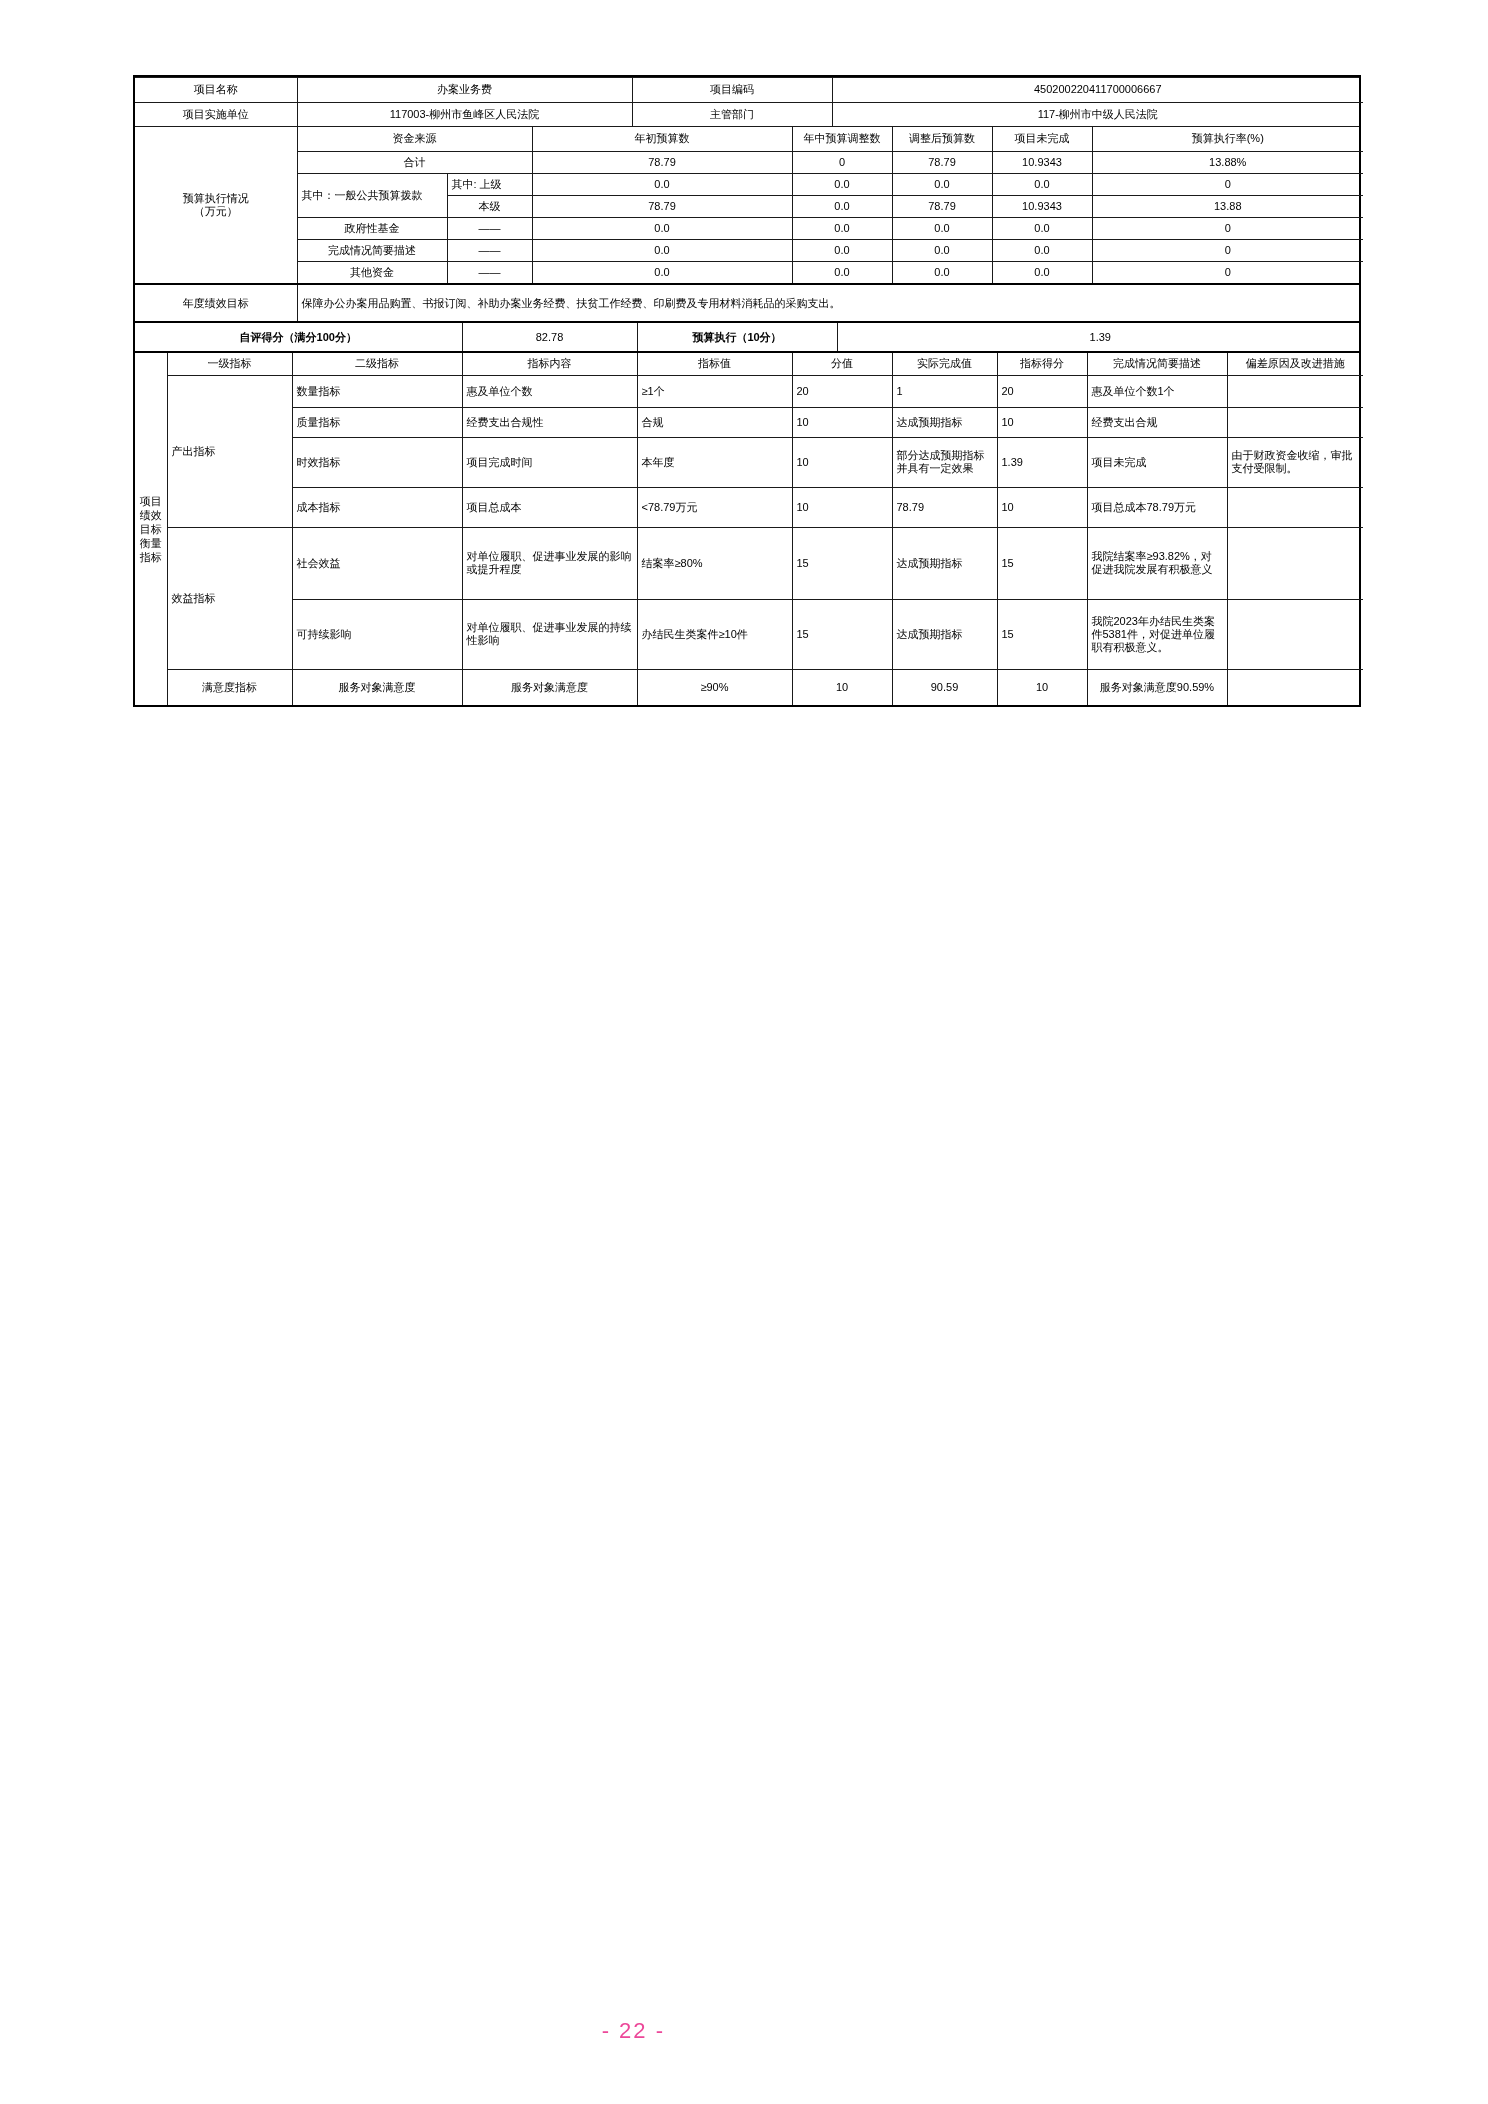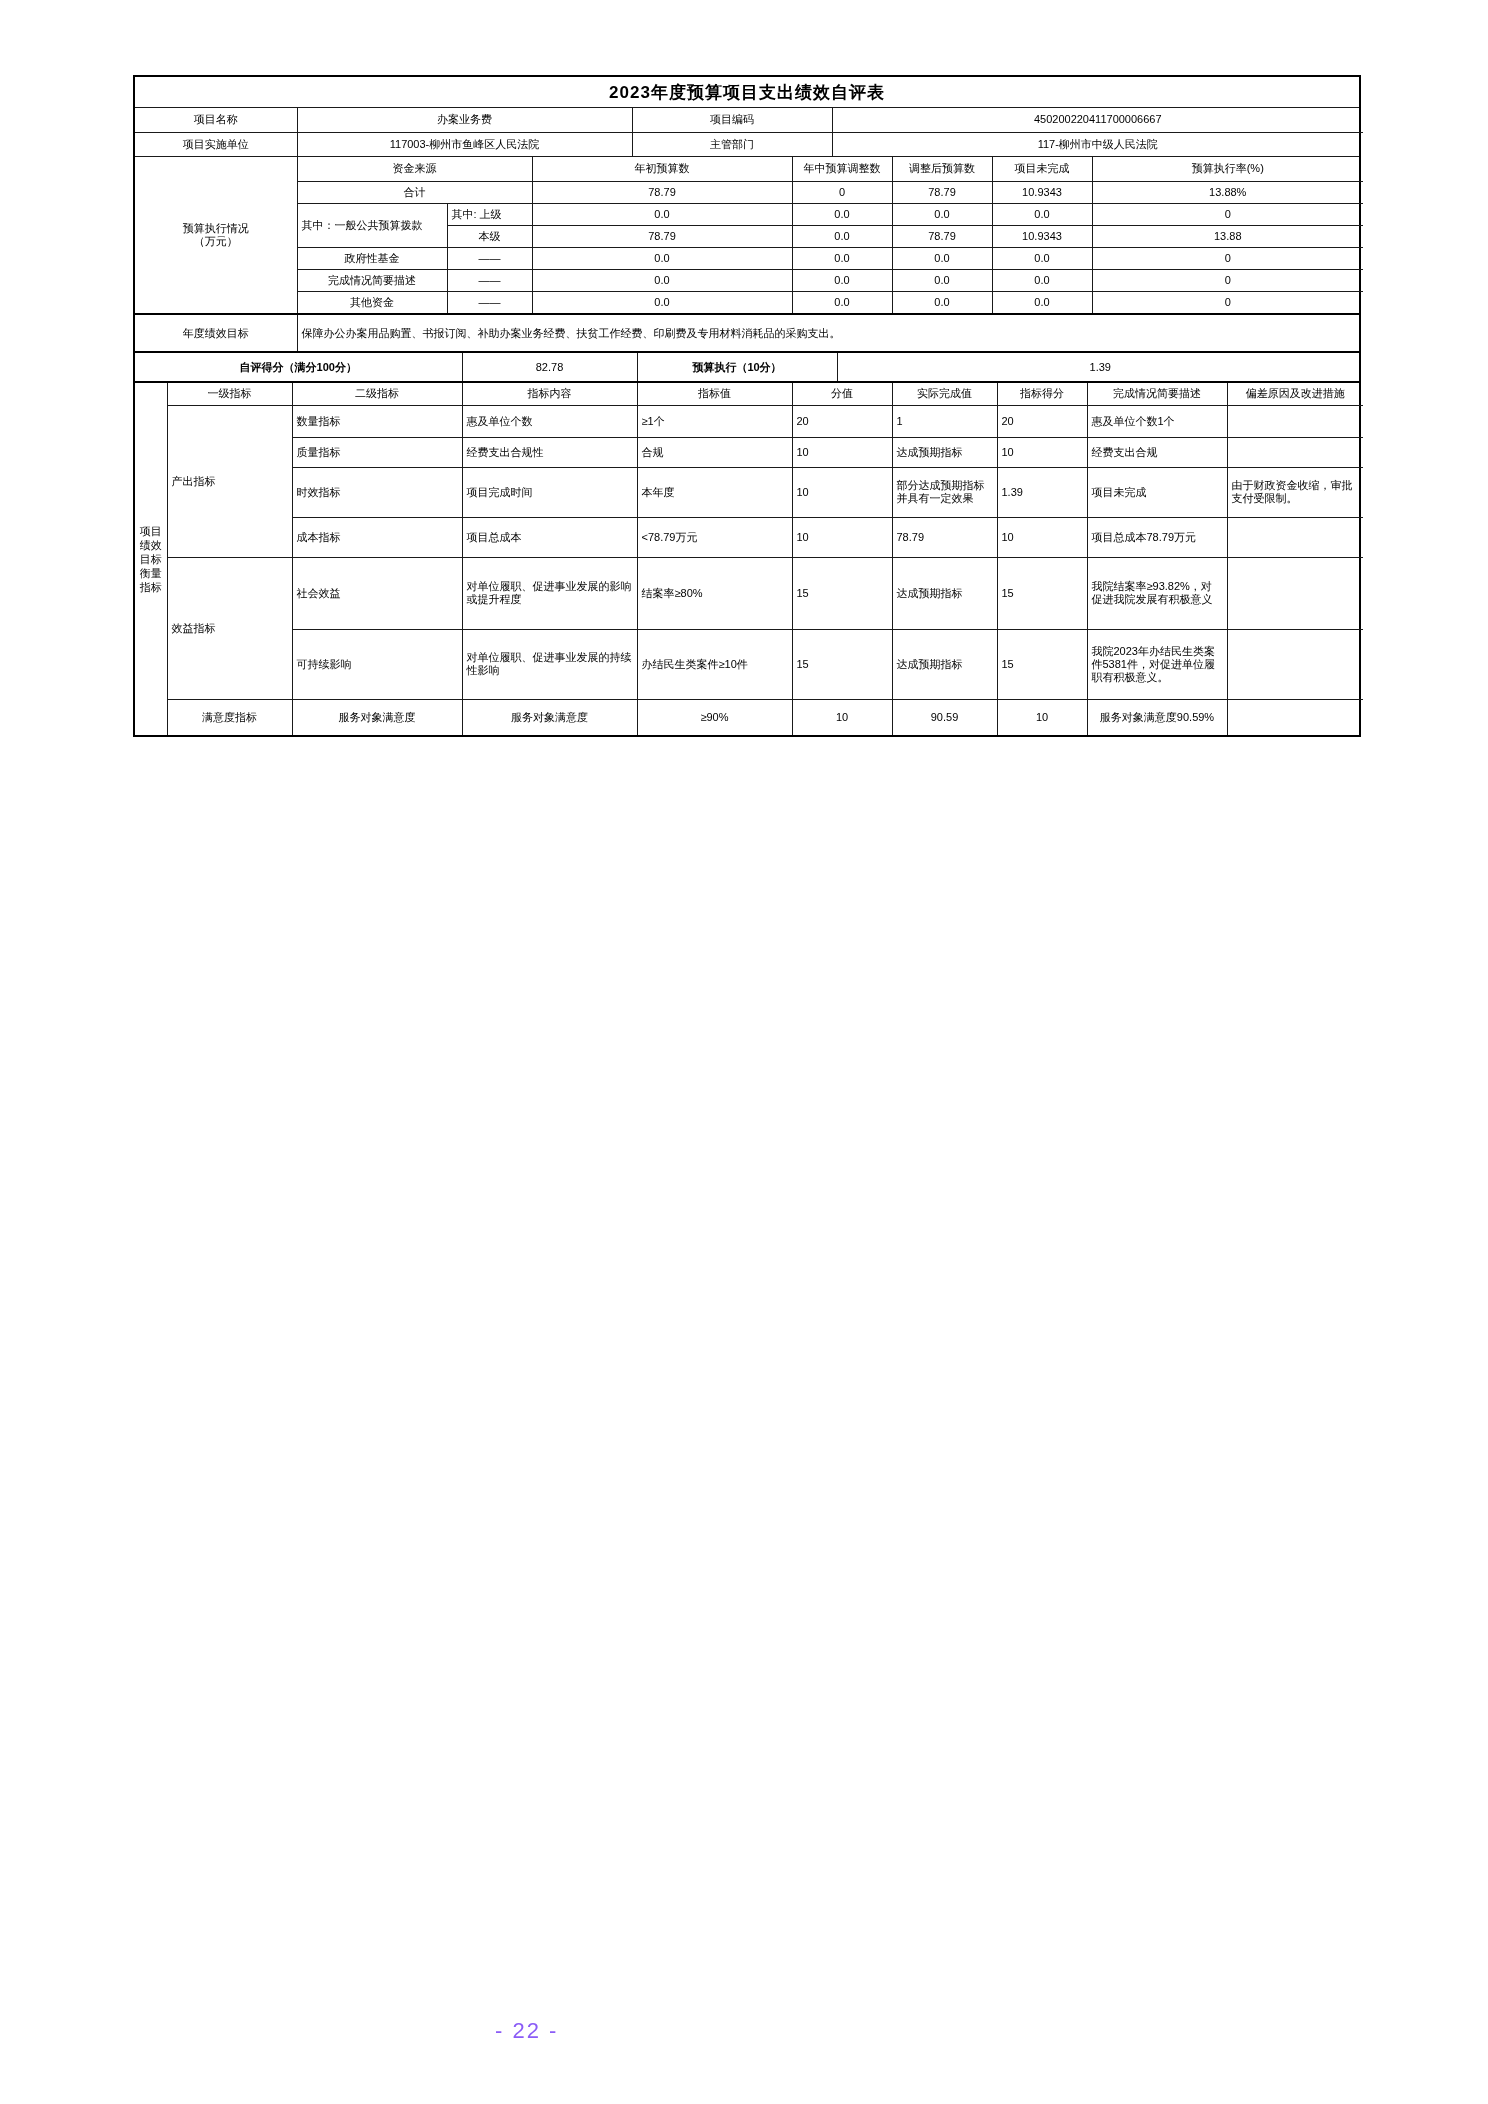--- a/index.html
+++ b/index.html
@@ -35,29 +35,28 @@
   tr.h-ihead td{height:22px;}
   tr.h-r1 td{height:32px;}
   tr.h-r2 td{height:30px;}
   tr.h-r3 td{height:50px;}
   tr.h-r4 td{height:40px;}
   tr.h-r5 td{height:72px;}
   tr.h-r6 td{height:70px;}
   tr.h-r7 td{height:36px;text-align:center;}
   .footer{
     position:absolute;left:495px;top:2018px;width:170px;
-    text-align:left;font-size:22px;color:#8b5cf6;letter-spacing:2px;
+    text-align:right;font-size:22px;color:#ec4899;letter-spacing:2px;
   }
 </style>
 </head>
 <body>
 
 <div class="sheet">
 
-  <div class="title-bar">2023年度预算项目支出绩效自评表</div>
 
   <div class="sec">
     <table>
       <colgroup>
           <col style="width:162px">
           <col style="width:335px">
           <col style="width:200px">
           <col style="width:531px">
         </colgroup>
       <tbody>

